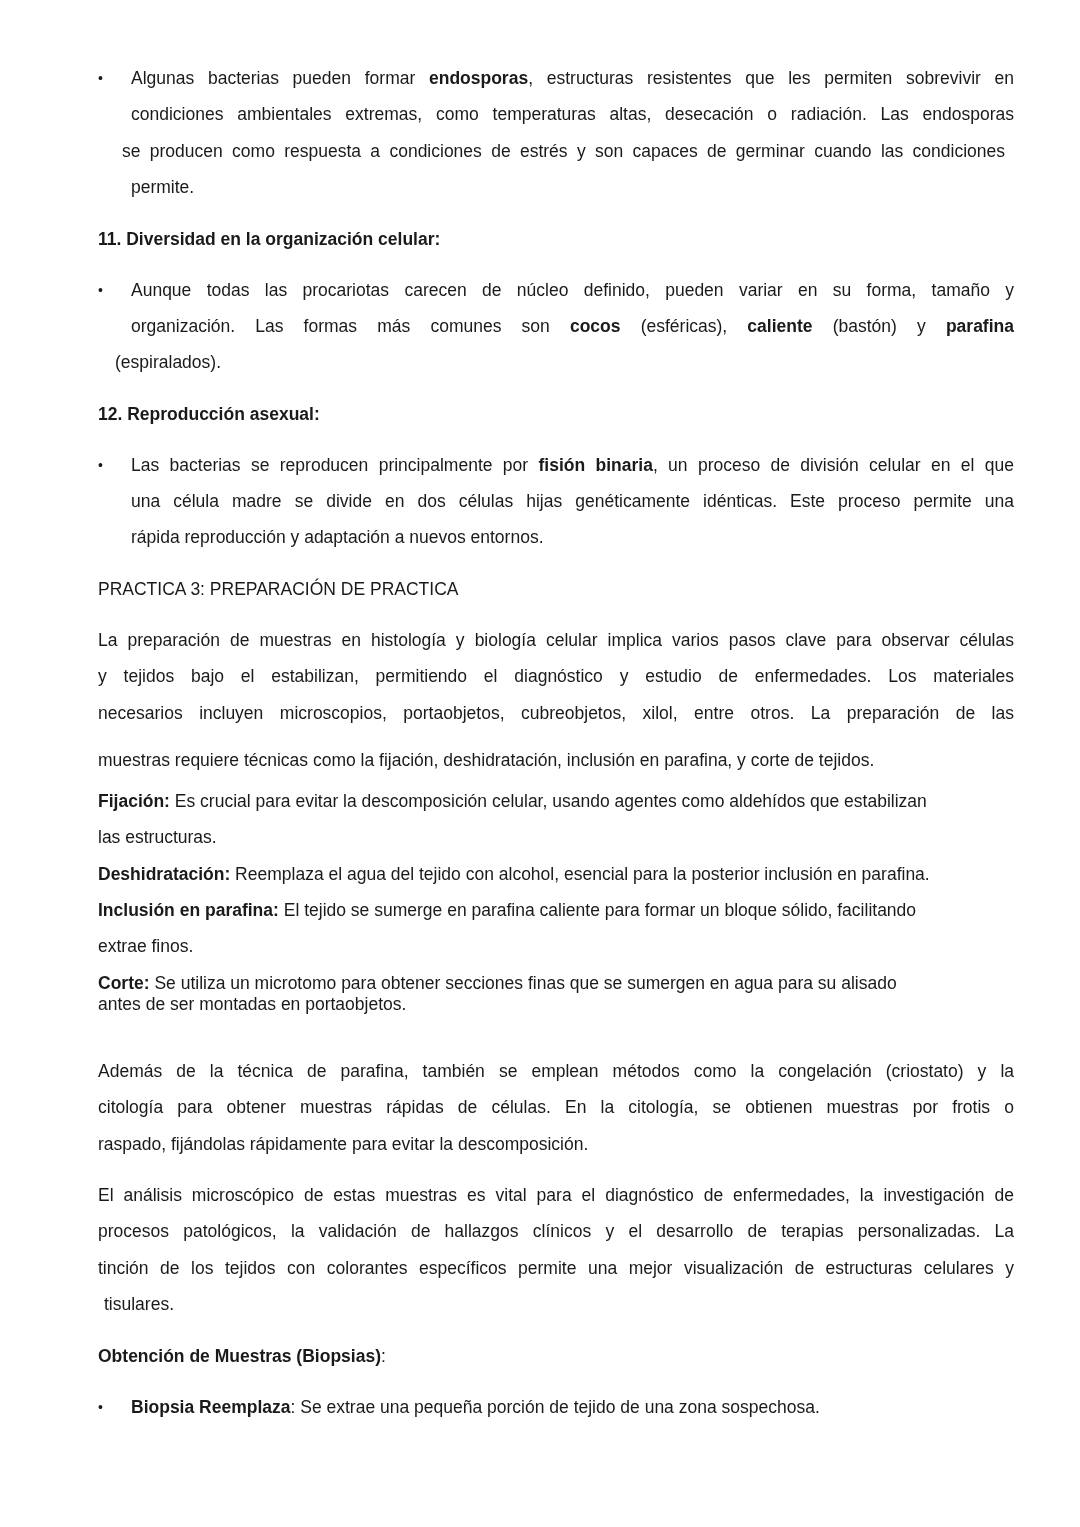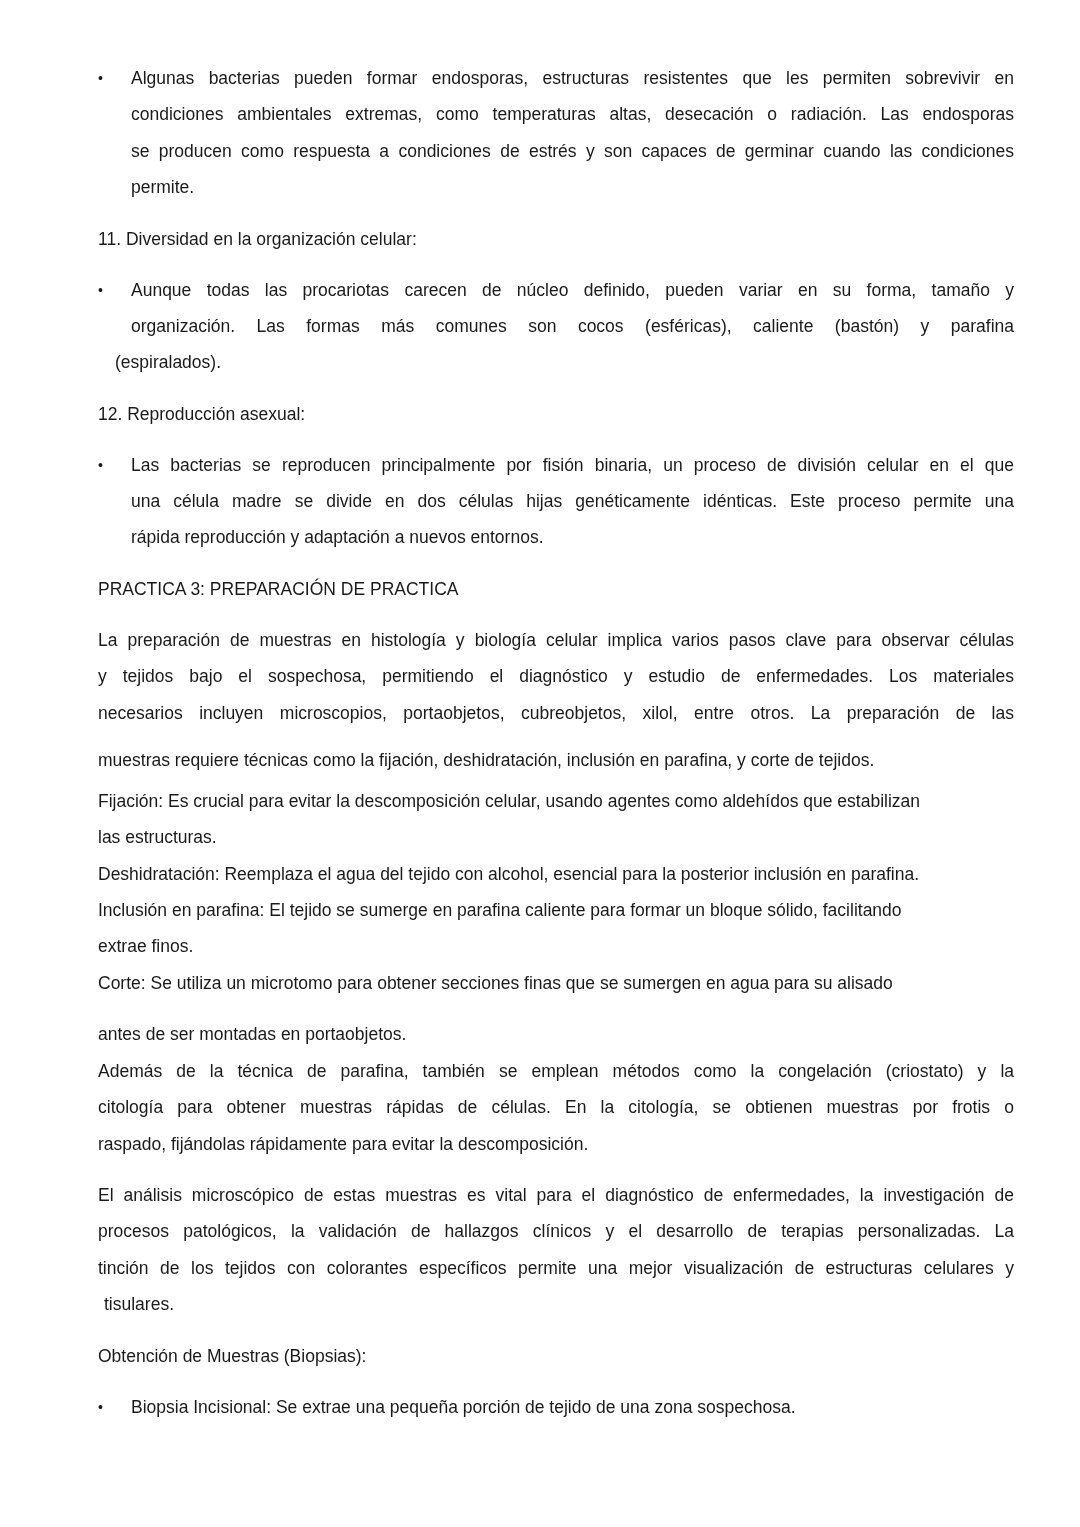--- a/index.html
+++ b/index.html
@@ -1,65 +1,65 @@
 <!DOCTYPE html>
 <html><head>
 <meta charset="utf-8">
 <style>
   html, body { margin:0; padding:0; background:#ffffff; }
   body { width:1080px; height:1527px; position:relative; overflow:hidden;
          font-family:"Liberation Sans", sans-serif; color:#1a1a1a; font-size:17.5px; }
   .line { position:absolute; white-space:nowrap; line-height:24px; }
   .just { text-align:justify; text-align-last:justify; white-space:normal; }
-  .b { font-weight:normal; }
+  .b { font-weight:bold; }
   .bullet { position:absolute; left:98px; font-size:14px; line-height:24px; }
 </style>
 </head>
 <body>
 
 <span class="bullet" style="top:66px">•</span>
 <div class="line just" style="left:131px; width:883px; top:66px"><span>Algunas bacterias pueden formar </span><span class="b">endosporas</span><span>, estructuras resistentes que les permiten sobrevivir en</span></div>
 <div class="line just" style="left:131px; width:883px; top:102px">condiciones ambientales extremas, como temperaturas altas, desecación o radiación. Las endosporas</div>
-<div class="line just" style="left:131px; width:883px; top:139px">se producen como respuesta a condiciones de estrés y son capaces de germinar cuando las condiciones</div>
+<div class="line just" style="left:122px; width:883px; top:139px">se producen como respuesta a condiciones de estrés y son capaces de germinar cuando las condiciones</div>
 <div class="line" style="left:131px; top:175px">permite.</div>
 
 <div class="line b" style="left:98px; top:227px">11. Diversidad en la organización celular:</div>
 
 <span class="bullet" style="top:278px">•</span>
 <div class="line just" style="left:131px; width:883px; top:278px">Aunque todas las procariotas carecen de núcleo definido, pueden variar en su forma, tamaño y</div>
 <div class="line just" style="left:131px; width:883px; top:314px"><span>organización. Las formas más comunes son </span><span class="b">cocos</span><span> (esféricas), </span><span class="b">caliente</span><span> (bastón) y </span><span class="b">parafina</span></div>
 <div class="line" style="left:115px; top:350px">(espiralados).</div>
 
 <div class="line b" style="left:98px; top:402px">12. Reproducción asexual:</div>
 
 <span class="bullet" style="top:453px">•</span>
 <div class="line just" style="left:131px; width:883px; top:453px"><span>Las bacterias se reproducen principalmente por </span><span class="b">fisión binaria</span><span>, un proceso de división celular en el que</span></div>
 <div class="line just" style="left:131px; width:883px; top:489px">una célula madre se divide en dos células hijas genéticamente idénticas. Este proceso permite una</div>
 <div class="line" style="left:131px; top:525px">rápida reproducción y adaptación a nuevos entornos.</div>
 
 <div class="line" style="left:98px; top:577px">PRACTICA 3: PREPARACIÓN DE PRACTICA</div>
 
 <div class="line just" style="left:98px; width:916px; top:628px">La preparación de muestras en histología y biología celular implica varios pasos clave para observar células</div>
-<div class="line just" style="left:98px; width:916px; top:664px">y tejidos bajo el sospechosa, permitiendo el diagnóstico y estudio de enfermedades. Los materiales</div>
+<div class="line just" style="left:98px; width:916px; top:664px">y tejidos bajo el estabilizan, permitiendo el diagnóstico y estudio de enfermedades. Los materiales</div>
 <div class="line just" style="left:98px; width:916px; top:701px">necesarios incluyen microscopios, portaobjetos, cubreobjetos, xilol, entre otros. La preparación de las</div>
 <div class="line" style="left:98px; top:748px">muestras requiere técnicas como la fijación, deshidratación, inclusión en parafina, y corte de tejidos.</div>
 
 <div class="line" style="left:98px; top:789px"><span class="b">Fijación:</span><span> Es crucial para evitar la descomposición celular, usando agentes como aldehídos que estabilizan</span></div>
 <div class="line" style="left:98px; top:825px">las estructuras.</div>
 <div class="line" style="left:98px; top:862px"><span class="b">Deshidratación:</span><span> Reemplaza el agua del tejido con alcohol, esencial para la posterior inclusión en parafina.</span></div>
 <div class="line" style="left:98px; top:898px"><span class="b">Inclusión en parafina:</span><span> El tejido se sumerge en parafina caliente para formar un bloque sólido, facilitando</span></div>
 <div class="line" style="left:98px; top:934px">extrae finos.</div>
 <div class="line" style="left:98px; top:971px"><span class="b">Corte:</span><span> Se utiliza un microtomo para obtener secciones finas que se sumergen en agua para su alisado</span></div>
-<div class="line" style="left:98px; top:1022px">antes de ser montadas en portaobjetos.</div>
+<div class="line" style="left:98px; top:992px">antes de ser montadas en portaobjetos.</div>
 
 <div class="line just" style="left:98px; width:916px; top:1059px">Además de la técnica de parafina, también se emplean métodos como la congelación (criostato) y la</div>
 <div class="line just" style="left:98px; width:916px; top:1095px">citología para obtener muestras rápidas de células. En la citología, se obtienen muestras por frotis o</div>
 <div class="line" style="left:98px; top:1132px">raspado, fijándolas rápidamente para evitar la descomposición.</div>
 
 <div class="line just" style="left:98px; width:916px; top:1183px">El análisis microscópico de estas muestras es vital para el diagnóstico de enfermedades, la investigación de</div>
 <div class="line just" style="left:98px; width:916px; top:1219px">procesos patológicos, la validación de hallazgos clínicos y el desarrollo de terapias personalizadas. La</div>
 <div class="line just" style="left:98px; width:916px; top:1256px">tinción de los tejidos con colorantes específicos permite una mejor visualización de estructuras celulares y</div>
 <div class="line" style="left:104px; top:1292px">tisulares.</div>
 
 <div class="line" style="left:98px; top:1344px"><span class="b">Obtención de Muestras (Biopsias)</span><span>:</span></div>
 
 <span class="bullet" style="top:1395px">•</span>
-<div class="line" style="left:131px; top:1395px"><span class="b">Biopsia Incisional</span><span>: Se extrae una pequeña porción de tejido de una zona sospechosa.</span></div>
+<div class="line" style="left:131px; top:1395px"><span class="b">Biopsia Reemplaza</span><span>: Se extrae una pequeña porción de tejido de una zona sospechosa.</span></div>
 
 </body></html>

